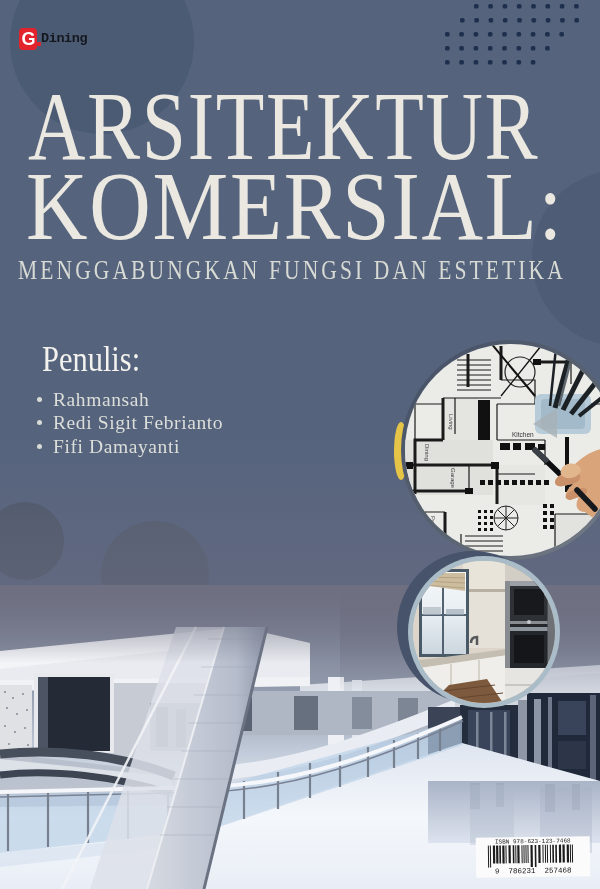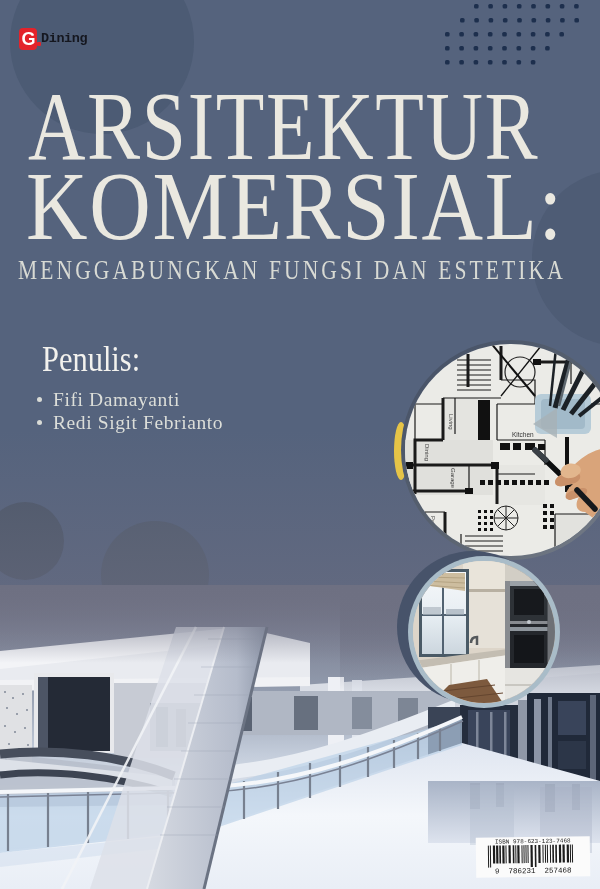--- a/index.html
+++ b/index.html
@@ -240,22 +240,23 @@
 
   <div class="abs" style="left:28px;top:72px;color:#eae8e0;font-size:97px;line-height:1.144;letter-spacing:2px;transform:scaleX(0.82);transform-origin:0 0;white-space:nowrap;">ARSITEKTUR</div>
 
   <div class="abs" style="left:26px;top:152px;color:#eae8e0;font-size:97px;line-height:1.144;letter-spacing:2px;transform:scaleX(0.878);transform-origin:0 0;white-space:nowrap;">KOMERSIAL:</div>
 
   <div class="abs" style="left:18px;top:254px;color:#d8dad4;font-size:28px;letter-spacing:4px;transform:scaleX(0.77);transform-origin:0 0;white-space:nowrap;">MENGGABUNGKAN FUNGSI DAN ESTETIKA</div>
 
   <div class="abs" style="left:42px;top:340px;color:#f3f2ee;font-size:35px;transform:scaleX(0.87);transform-origin:0 0;">Penulis:</div>
 
   <div class="abs" style="left:37px;top:387.5px;color:#dcded9;font-size:19.5px;line-height:23.8px;letter-spacing:0.6px;white-space:nowrap;">
+    <div><i class="blt"></i>Rahmansah</div>
+    <div><i class="blt"></i>Redi Sigit Febrianto</div>
     <div><i class="blt"></i>Fifi Damayanti</div>
-    <div><i class="blt"></i>Redi Sigit Febrianto</div>
   </div>
 
   <div class="abs" style="left:394px;top:422px;width:14px;height:58px;border-radius:50%;background:#e6c447;"></div>
 
   <div class="abs" style="left:401px;top:340px;width:220px;height:220px;border-radius:50%;background:linear-gradient(135deg,#434f66 0%,#5a6370 55%,#79808c 100%);"></div>
 
   <div class="abs" style="left:405px;top:344px;width:212px;height:212px;border-radius:50%;overflow:hidden;background:#ebebe7;">
     <svg width="212" height="212" viewBox="0 0 212 212">
 
       <rect x="0" y="96" width="88" height="55" fill="#e0e0dc"></rect>

